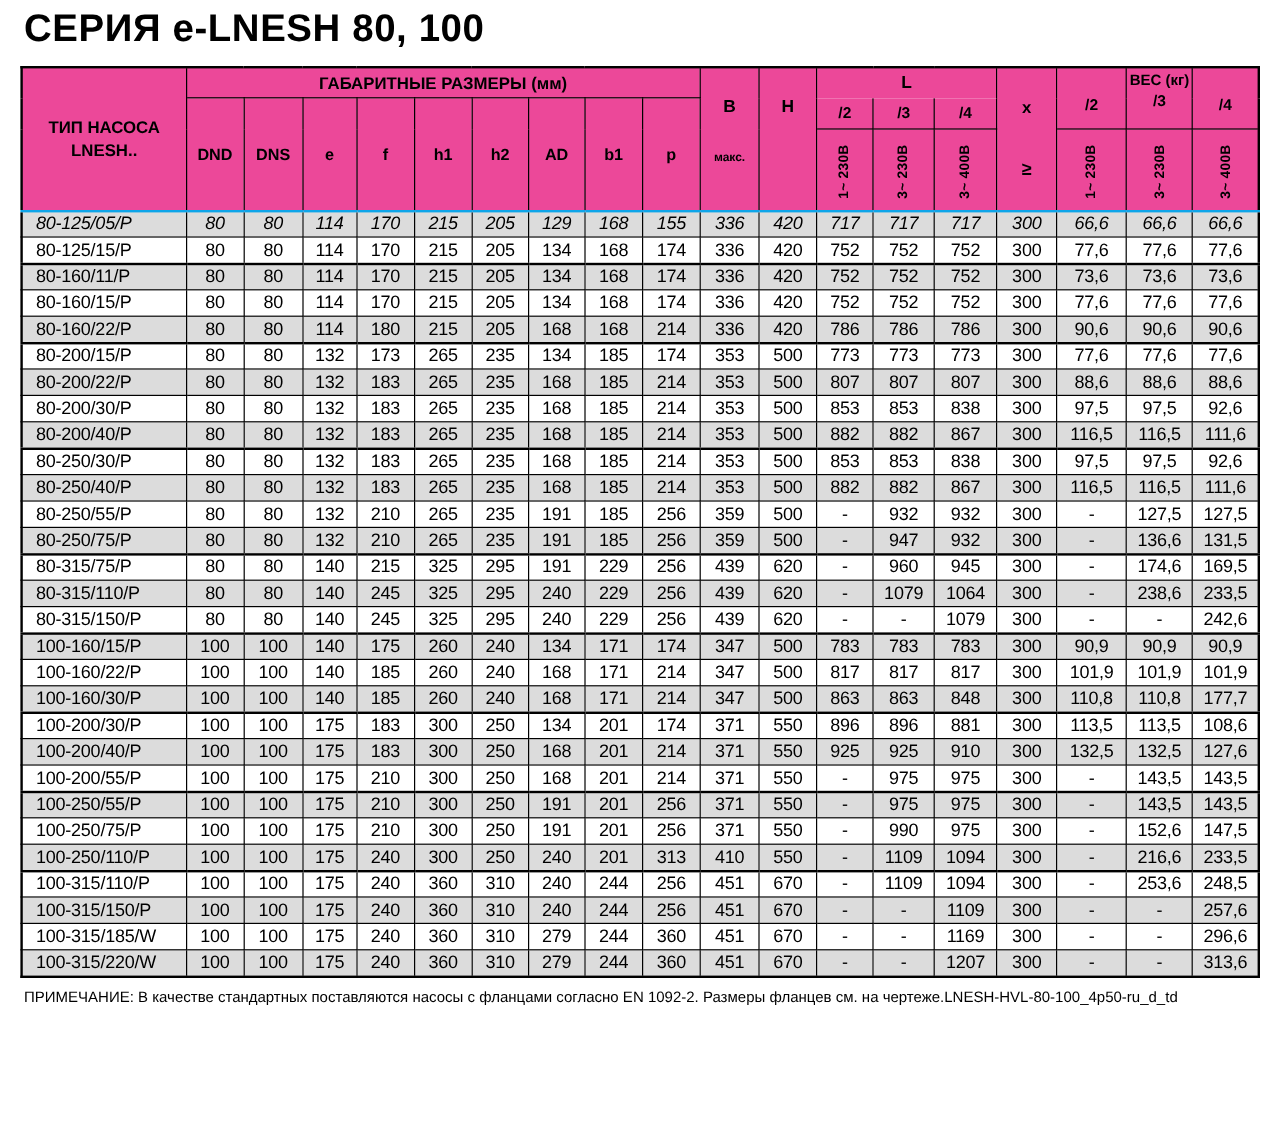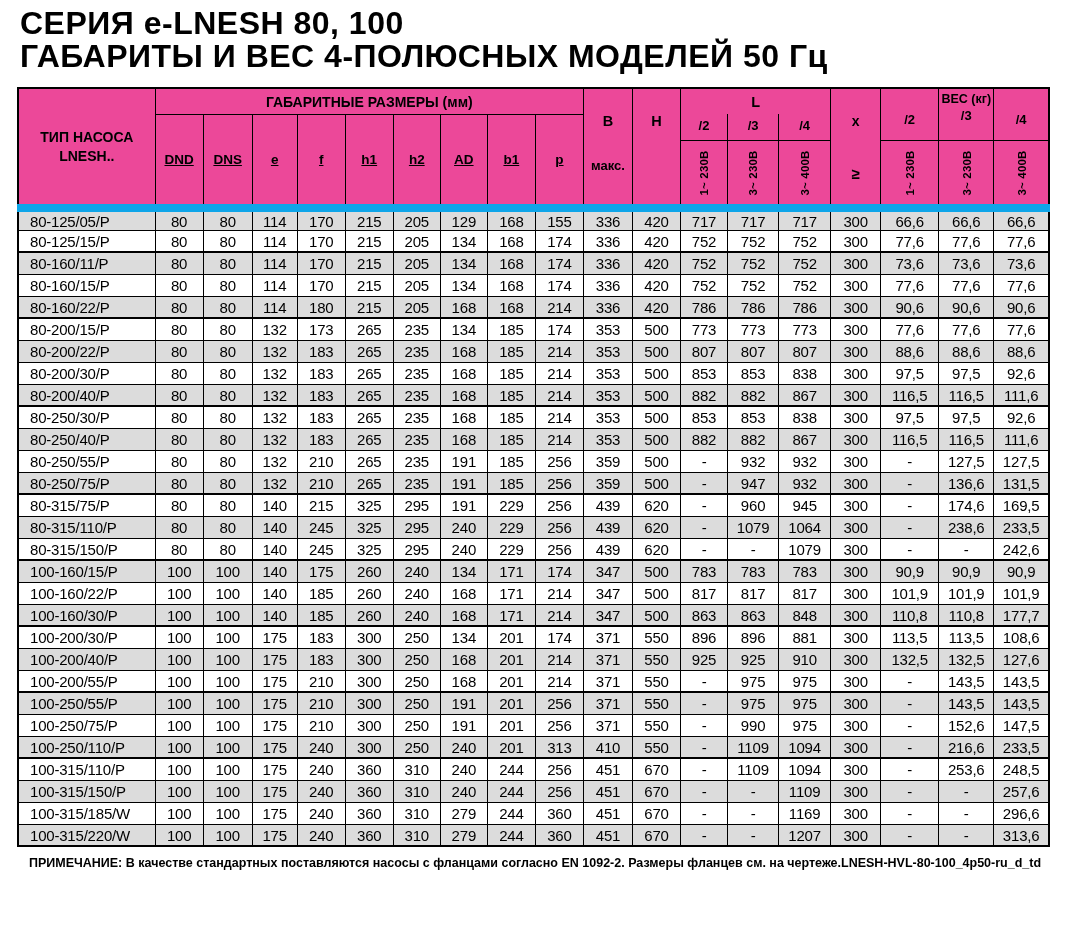--- a/index.html
+++ b/index.html
@@ -27,72 +27,70 @@
   thead th { font-weight: bold; font-size: 13.5px; text-align: center; vertical-align: middle; background:#ec4899; }
   tr.hr1 { height: 26px; }
   tr.hr2 { height: 26px; }
   tr.hr3 { height: 68px; }
   th.c-type div { font-size: 14px; line-height: 1.35; }
   th.c-dims { font-size: 14px; }
   th.c-lgroup { border-bottom-style: hidden; font-size: 14.5px; vertical-align: middle; }
   th.lsub { vertical-align: top; padding-top: 4px; border-top-style: hidden; font-size: 13px; }
   th.c-b, th.c-x { vertical-align: top; }
   th.c-b .bt { margin-top: 24px; font-size: 14.5px; }
-  th.c-b .bb { margin-top: 29px; font-size: 13px; }
+  th.c-b .bb { margin-top: 29px; font-size: 10px; }
   th.c-h { vertical-align: top; }
   th.c-h .top-label { margin-top: 24px; font-size: 14.5px; }
   th.c-x .top-label { margin-top: 24px; font-size: 14px; }
   th.c-x .geq { margin-top: 36px; font-size: 15px; font-weight: bold; }
   th.wgrp { vertical-align: top; text-align: center; }
   th.wgrp .grp { margin-top: 3px; font-size: 12.5px; white-space: nowrap; }
   th.wgrp .sub { margin-top: 2px; font-size: 13px; }
   th.wgrp .only-sub { margin-top: 23px; font-size: 13px; }
   th.vert span {
     display: inline-block;
     transform: rotate(-90deg);
     white-space: nowrap;
     font-size: 11.5px;
     font-weight: bold;
     letter-spacing: .2px;
   }
-  th.dim { font-size: 13.5px; text-decoration: underline; }
+  th.dim { font-size: 13.5px; }
 
   
   tbody td {
     height: 22px;
     font-size: 15px;
     text-align: center;
     letter-spacing: -0.2px;
     line-height: 1;
     white-space: nowrap;
     overflow: hidden;
   }
   tbody td.type { text-align: left; padding-left: 11px; }
   tbody tr:nth-child(odd) td { background: #dcdcdc; }
   tbody tr:nth-child(even) td { background: #ffffff; }
-  tbody tr:first-child td { border-top: 8px solid #0ea5e9; }
+  tbody tr:first-child td { border-top: 2px solid #0ea5e9; font-style: italic; }
   tbody tr.gs td { border-top: 2px solid #000; }
 
   .footer {
     margin: 9px 0 0 17px;
     width: 1033px;
     display: flex;
-    justify-content: center;
+    justify-content: flex-start;
     align-items: baseline;
     font-size: 12.5px;
-    font-weight: bold;
   }
   .footer .note { padding-left: 3px; }
 </style>
 </head>
 <body>
 
 <div class="title">
   <div>СЕРИЯ e-LNESH 80, 100</div>
-  <div>ГАБАРИТЫ И ВЕС 4-ПОЛЮСНЫХ МОДЕЛЕЙ 50 Гц</div>
 </div>
 
 <table class="data">
   <colgroup>
     <col style="width:137px">
       <col style="width:48px">
       <col style="width:49px">
       <col style="width:45px">
     <col style="width:48px">
       <col style="width:48px">

